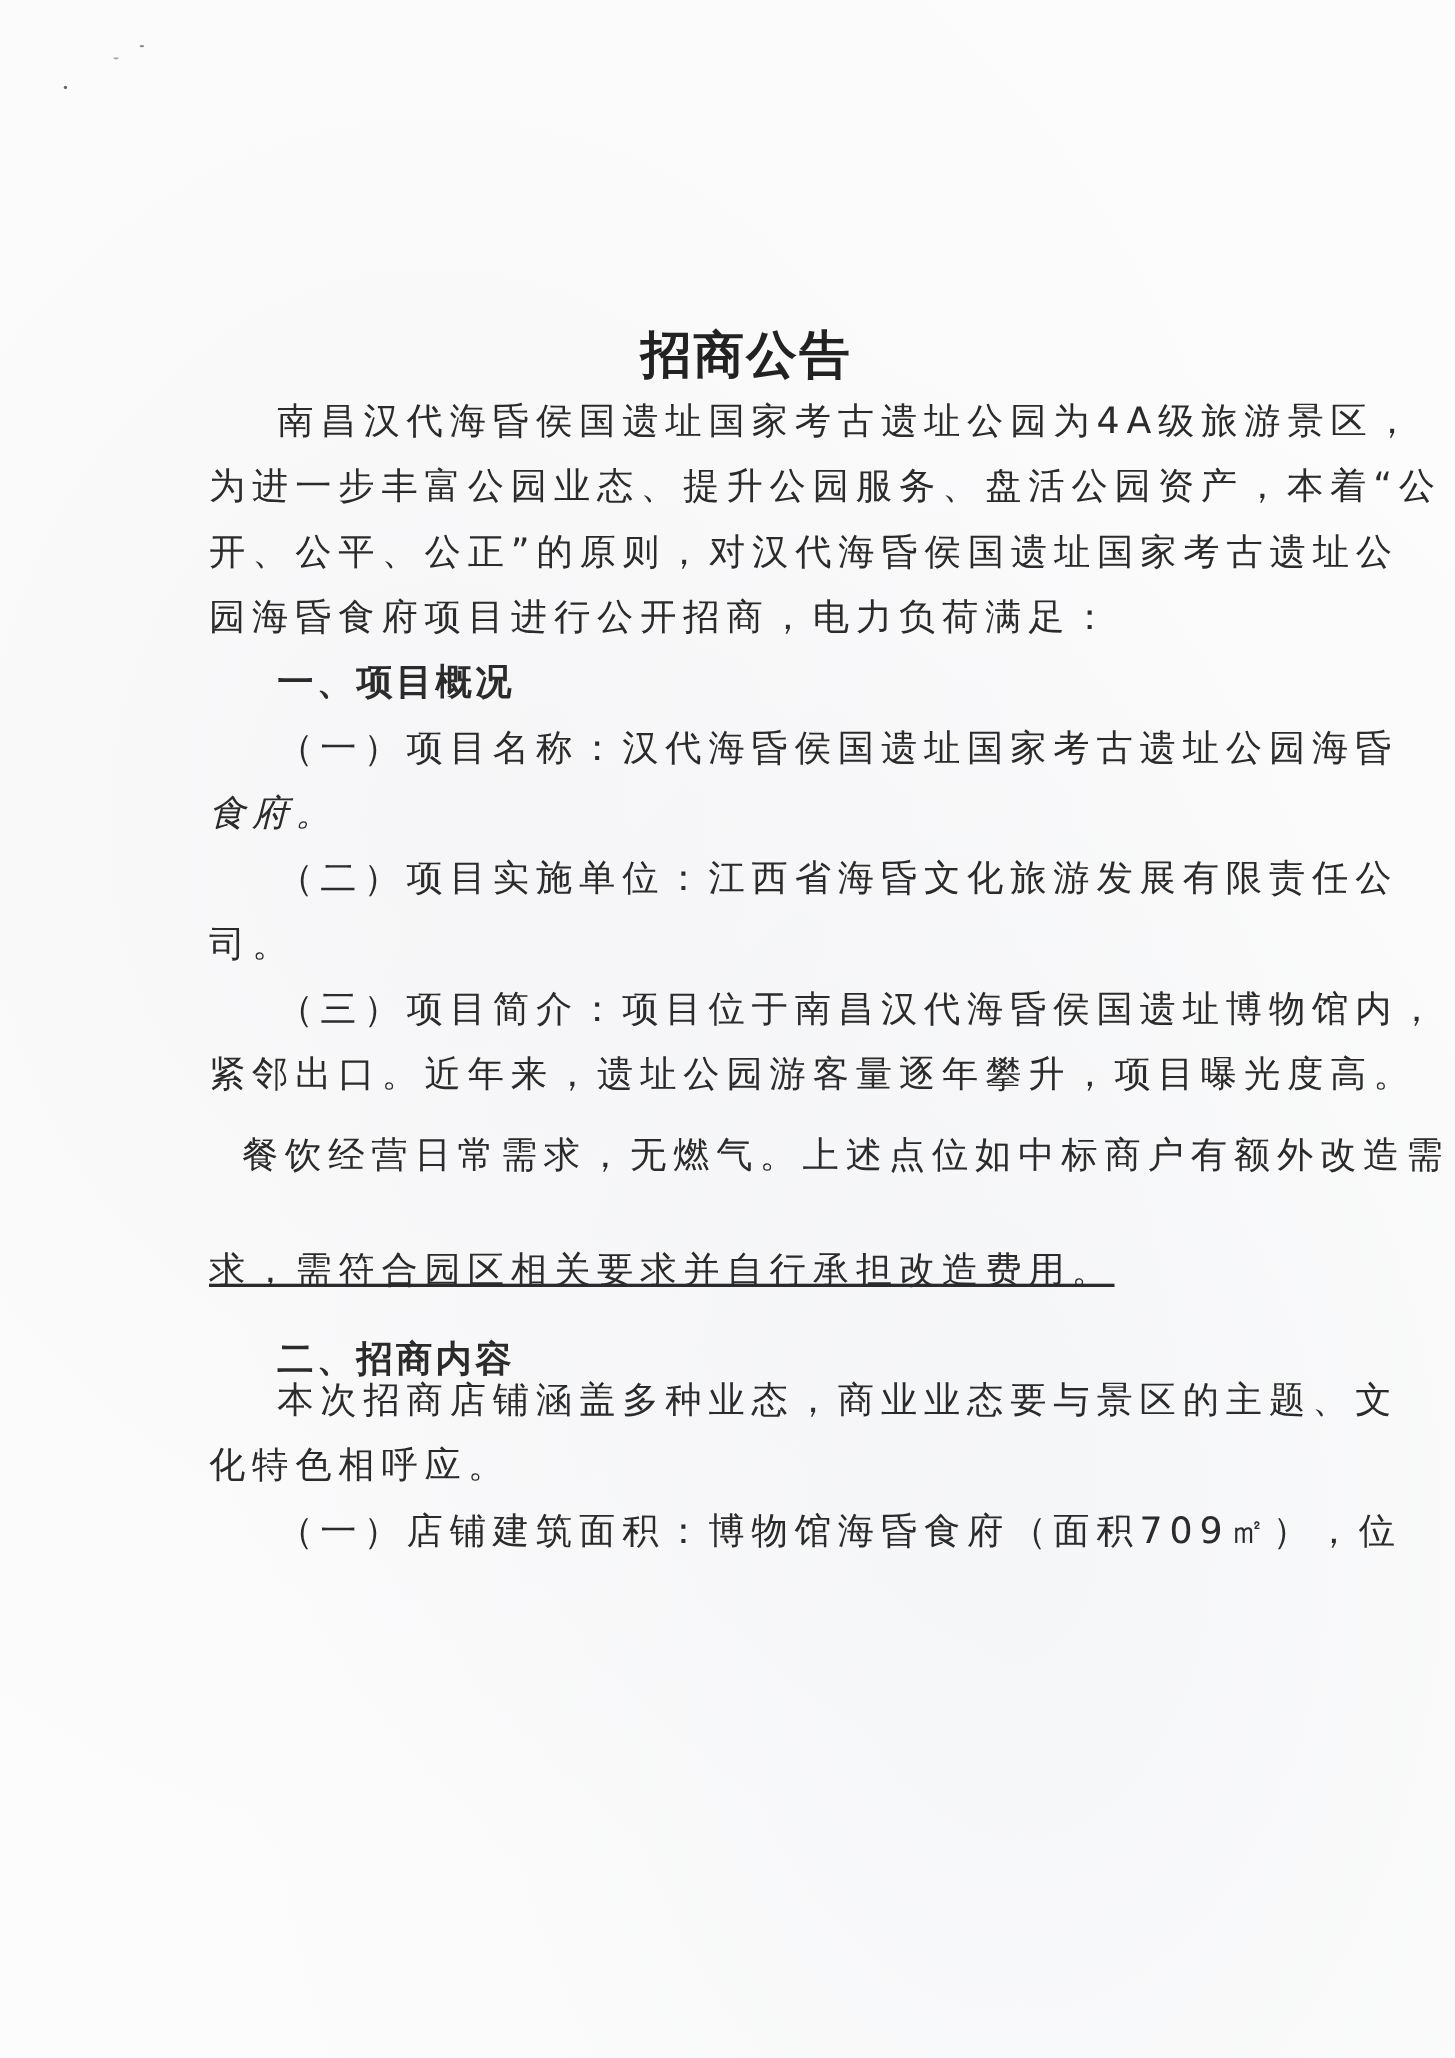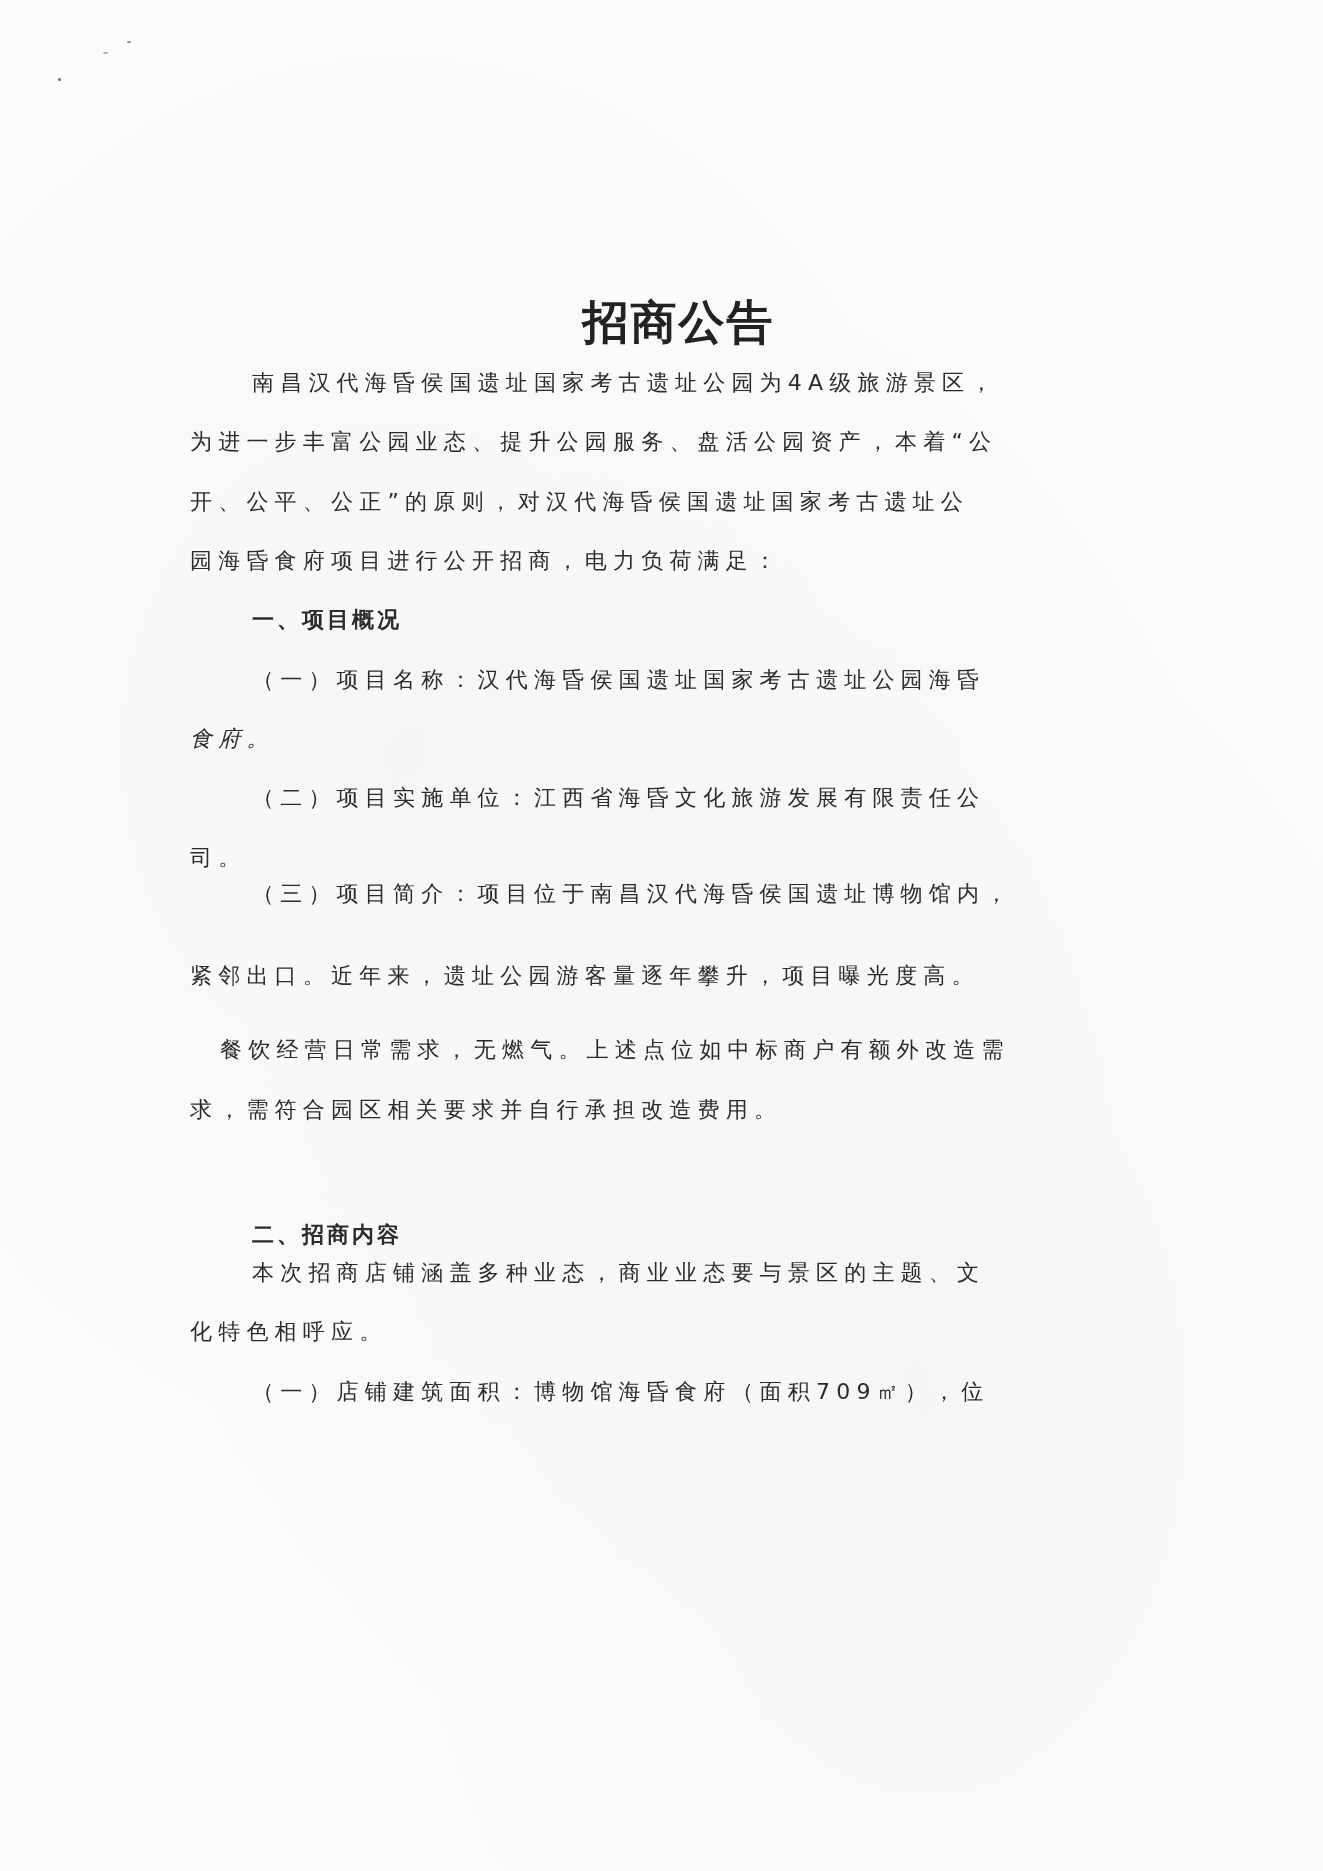--- a/index.html
+++ b/index.html
@@ -39,21 +39,21 @@
     font-family: "DejaVu Serif", "Liberation Serif", serif;
     font-weight: bold;
     font-size: 46px;
     letter-spacing: 2px;
     color: #222;
   }
   .line {
     position: absolute;
     left: 190px;
     width: 1000px;
-    font-size: 22px;
+    font-size: 33px;
     line-height: 40px;
     white-space: nowrap;
     letter-spacing: 6.2px;
     color: #2b2b2b;
     font-family: "DejaVu Sans", "Liberation Sans", sans-serif;
   }
   .indent { left: 252px; }
   .heading {
     font-weight: bold;
     letter-spacing: 3px;
@@ -76,25 +76,25 @@
   <div class="line" style="top:541px;">园海昏食府项目进行公开招商，电力负荷满足：</div>
 
   <div class="line indent heading" style="top:600px;">一、项目概况</div>
 
   <div class="line indent" style="top:660px;">（一）项目名称：汉代海昏侯国遗址国家考古遗址公园海昏</div>
   <div class="line" style="top:719px;font-style:italic;">食府。</div>
 
   <div class="line indent" style="top:778px;">（二）项目实施单位：江西省海昏文化旅游发展有限责任公</div>
   <div class="line" style="top:838px;">司。</div>
 
-  <div class="line indent" style="top:874px;">（三）项目简介：项目位于南昌汉代海昏侯国遗址博物馆内，</div>
+  <div class="line indent" style="top:897px;">（三）项目简介：项目位于南昌汉代海昏侯国遗址博物馆内，</div>
   <div class="line" style="top:956px;">紧邻出口。近年来，遗址公园游客量逐年攀升，项目曝光度高。</div>
 
   <div class="line" style="top:1030px;margin-left:30px;">餐饮经营日常需求，无燃气。上述点位如中标商户有额外改造需</div>
-  <div class="line" style="top:1090px;">求，需符合园区相关要求并自行承担改造费用。</div>
+  <div class="line" style="top:1134px;text-decoration:underline;">求，需符合园区相关要求并自行承担改造费用。</div>
 
   <div class="line indent heading" style="top:1194px;margin-top:21px;">二、招商内容</div>
 
   <div class="line indent" style="top:1253px;">本次招商店铺涵盖多种业态，商业业态要与景区的主题、文</div>
   <div class="line" style="top:1312px;">化特色相呼应。</div>
 
   <div class="line indent" style="top:1372px;">（一）店铺建筑面积：博物馆海昏食府（面积709㎡），位</div>
 
 </div>
 

